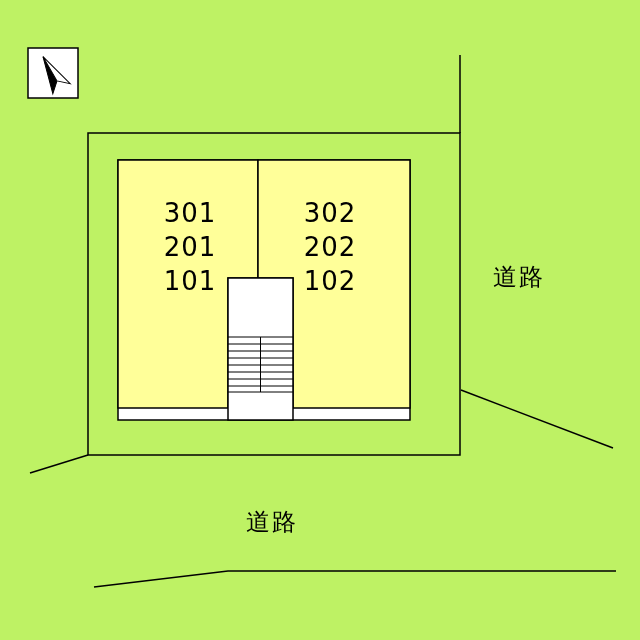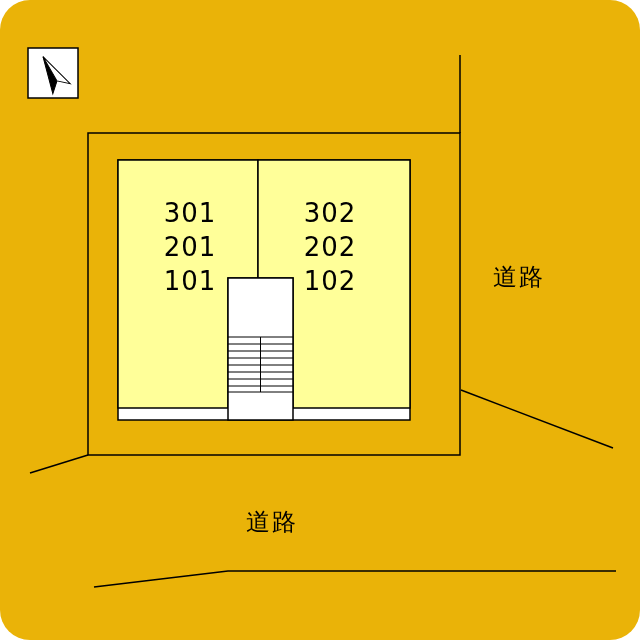--- a/index.html
+++ b/index.html
@@ -9,23 +9,22 @@
   }
   body {
     width: 640px;
     height: 640px;
     font-family: "DejaVu Sans", "Liberation Sans", sans-serif;
   }
   .plan-wrap {
     position: relative;
     width: 640px;
     height: 640px;
-    background: #eab308;
+    background: #bef264;
     overflow: hidden;
-    border-radius: 30px;
   }
   svg text {
     fill: #000000;
     font-family: "DejaVu Sans", "Liberation Sans", sans-serif;
   }
   .unit-no {
     font-size: 26px;
     letter-spacing: 1px;
   }
   .road-label {

